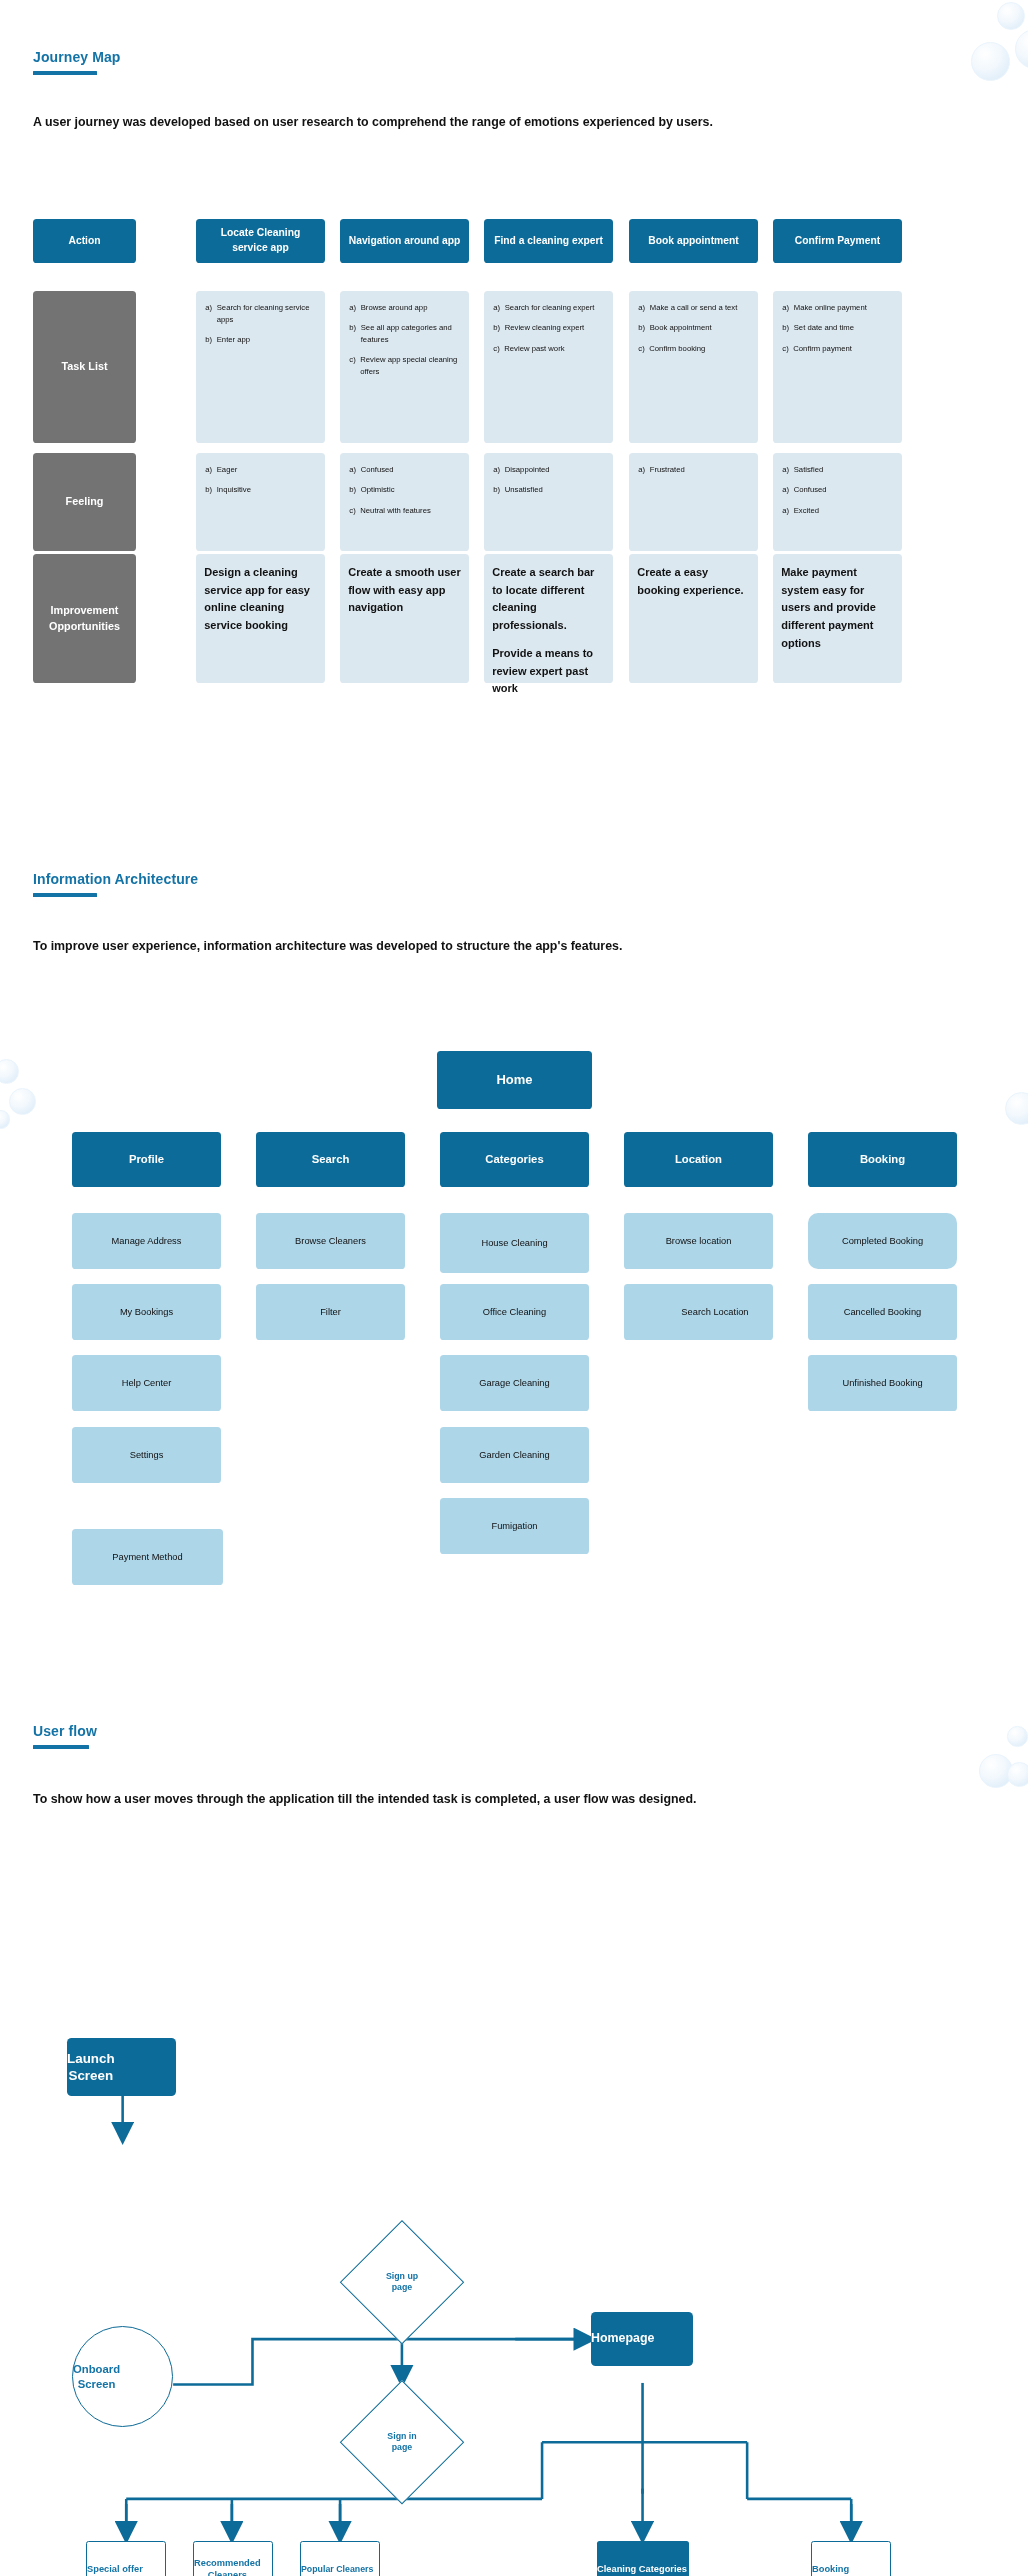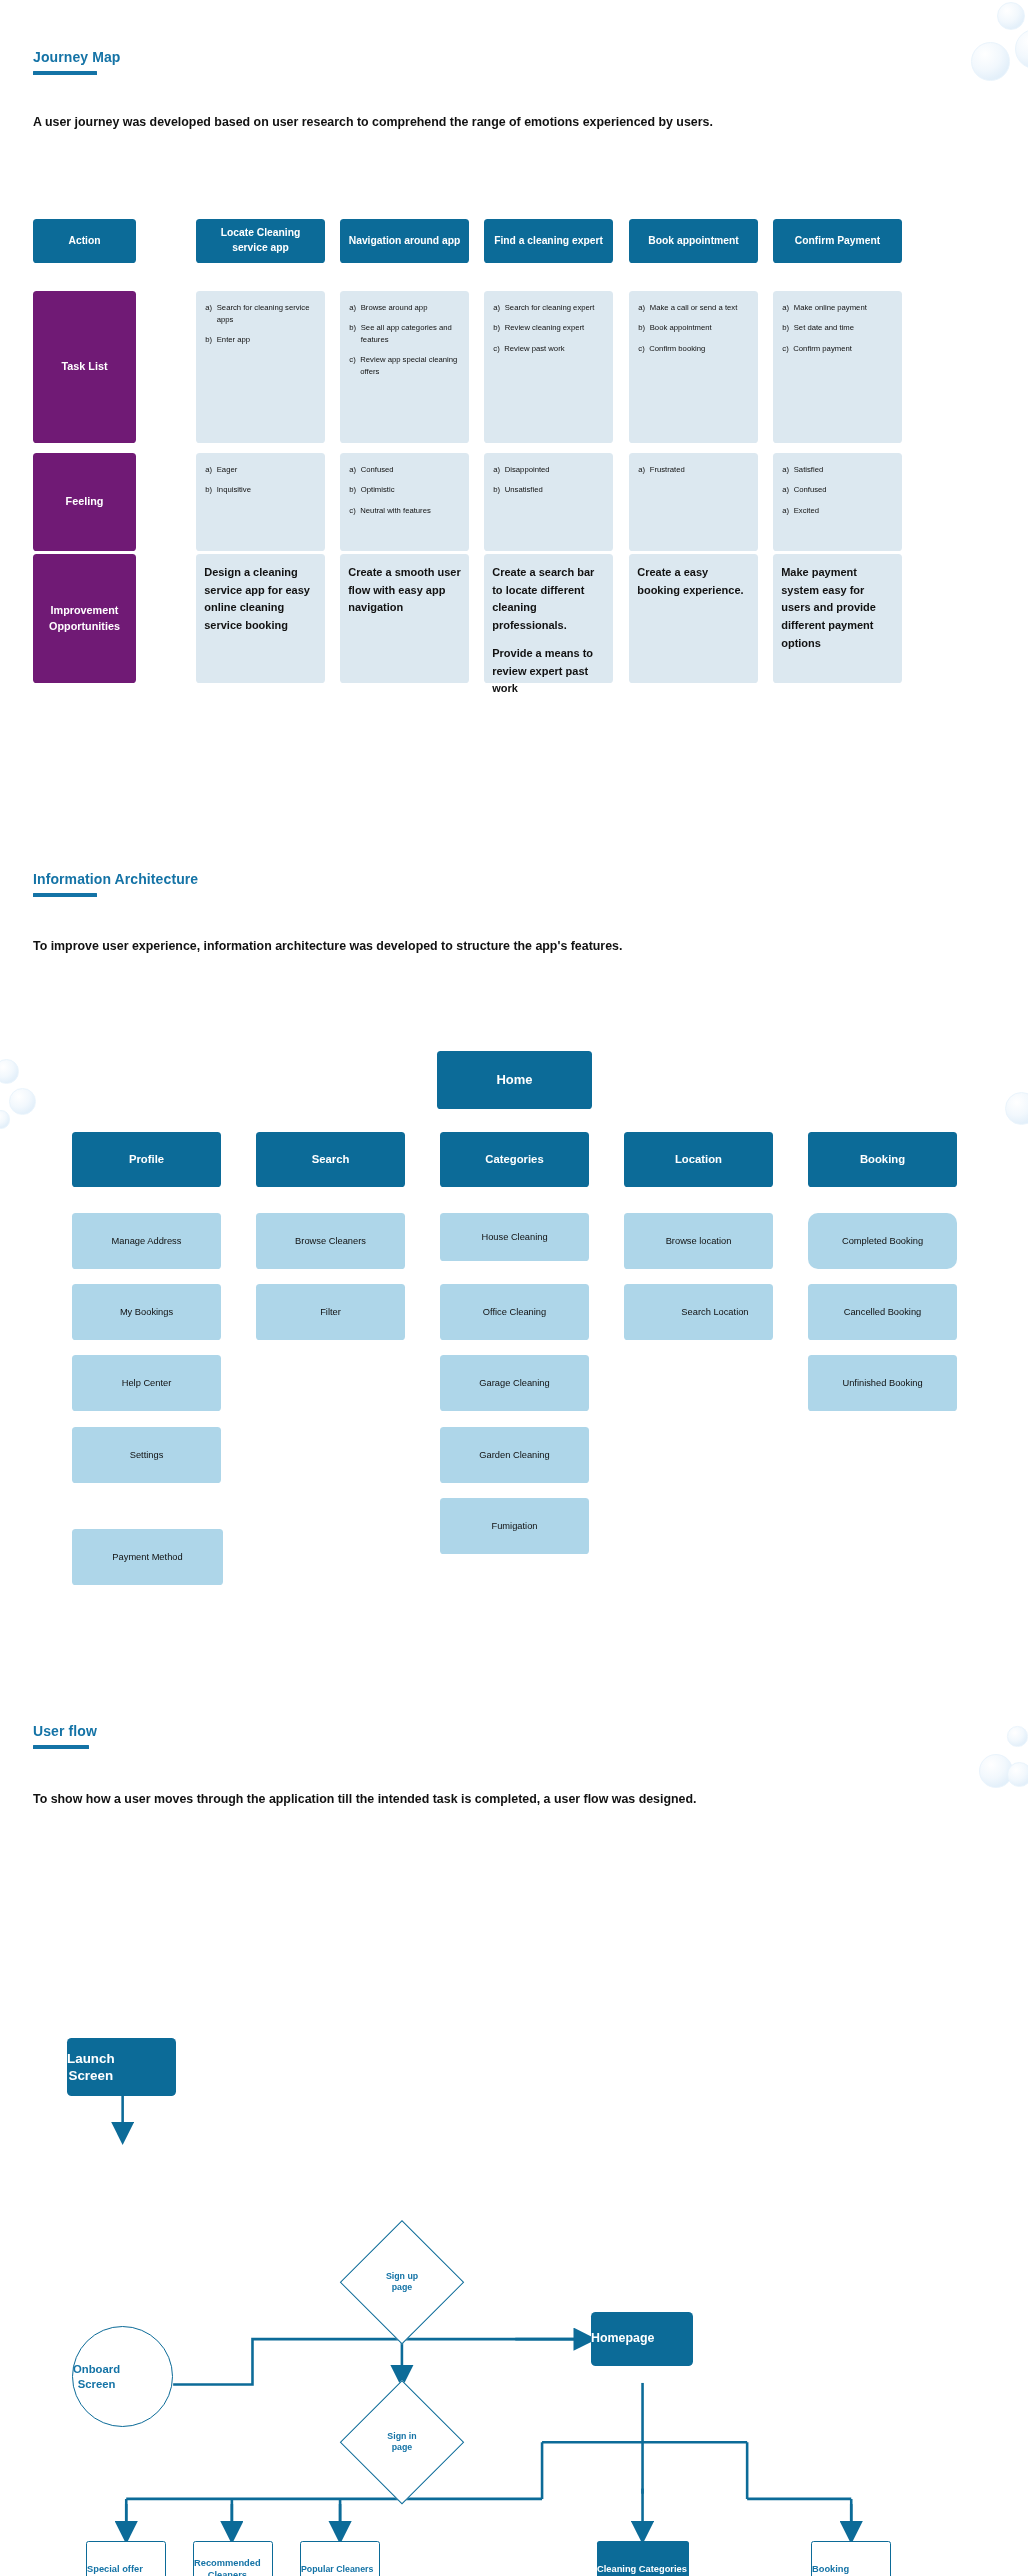--- a/index.html
+++ b/index.html
@@ -62,21 +62,21 @@
   .jm-head {
     background: #0c6b98;
     color: #ffffff;
     font-size: 10.3px;
     font-weight: bold;
     text-align: center;
     padding: 3.1px 6.2px;
     line-height: 1.45;
   }
   .jm-rowlabel {
-    background: #701a75;
+    background: #737373;
     color: #ffffff;
     font-size: 10.8px;
     font-weight: bold;
     text-align: center;
     padding: 3.1px 5.2px;
     line-height: 1.4;
   }
   .jm-body {
     background: #dce8f0;
     color: #111111;
@@ -411,21 +411,21 @@
       </div>
       <div class="ia-node ia-l2" style="left: 256px; top: 1213px; width: 149px; height: 56px;">
         <span>Browse Cleaners</span>
       </div>
       <div class="ia-node ia-l2" style="left: 256px; top: 1284px; width: 149px; height: 56px;">
         <span>Filter</span>
       </div>
       <div class="ia-node ia-l1" style="left: 440px; top: 1132px; width: 149px; height: 55px;">
         <span>Categories</span>
       </div>
-      <div class="ia-node ia-l2" style="left: 440px; top: 1213px; width: 149px; height: 48px;">
+      <div class="ia-node ia-l2" style="left: 440px; top: 1213px; width: 149px; height: 60px;">
         <span>House Cleaning</span>
       </div>
       <div class="ia-node ia-l2" style="left: 440px; top: 1284px; width: 149px; height: 56px;">
         <span>Office Cleaning</span>
       </div>
       <div class="ia-node ia-l2" style="left: 440px; top: 1355px; width: 149px; height: 56px;">
         <span>Garage Cleaning</span>
       </div>
       <div class="ia-node ia-l2" style="left: 440px; top: 1427px; width: 149px; height: 56px;">
         <span>Garden Cleaning</span>

